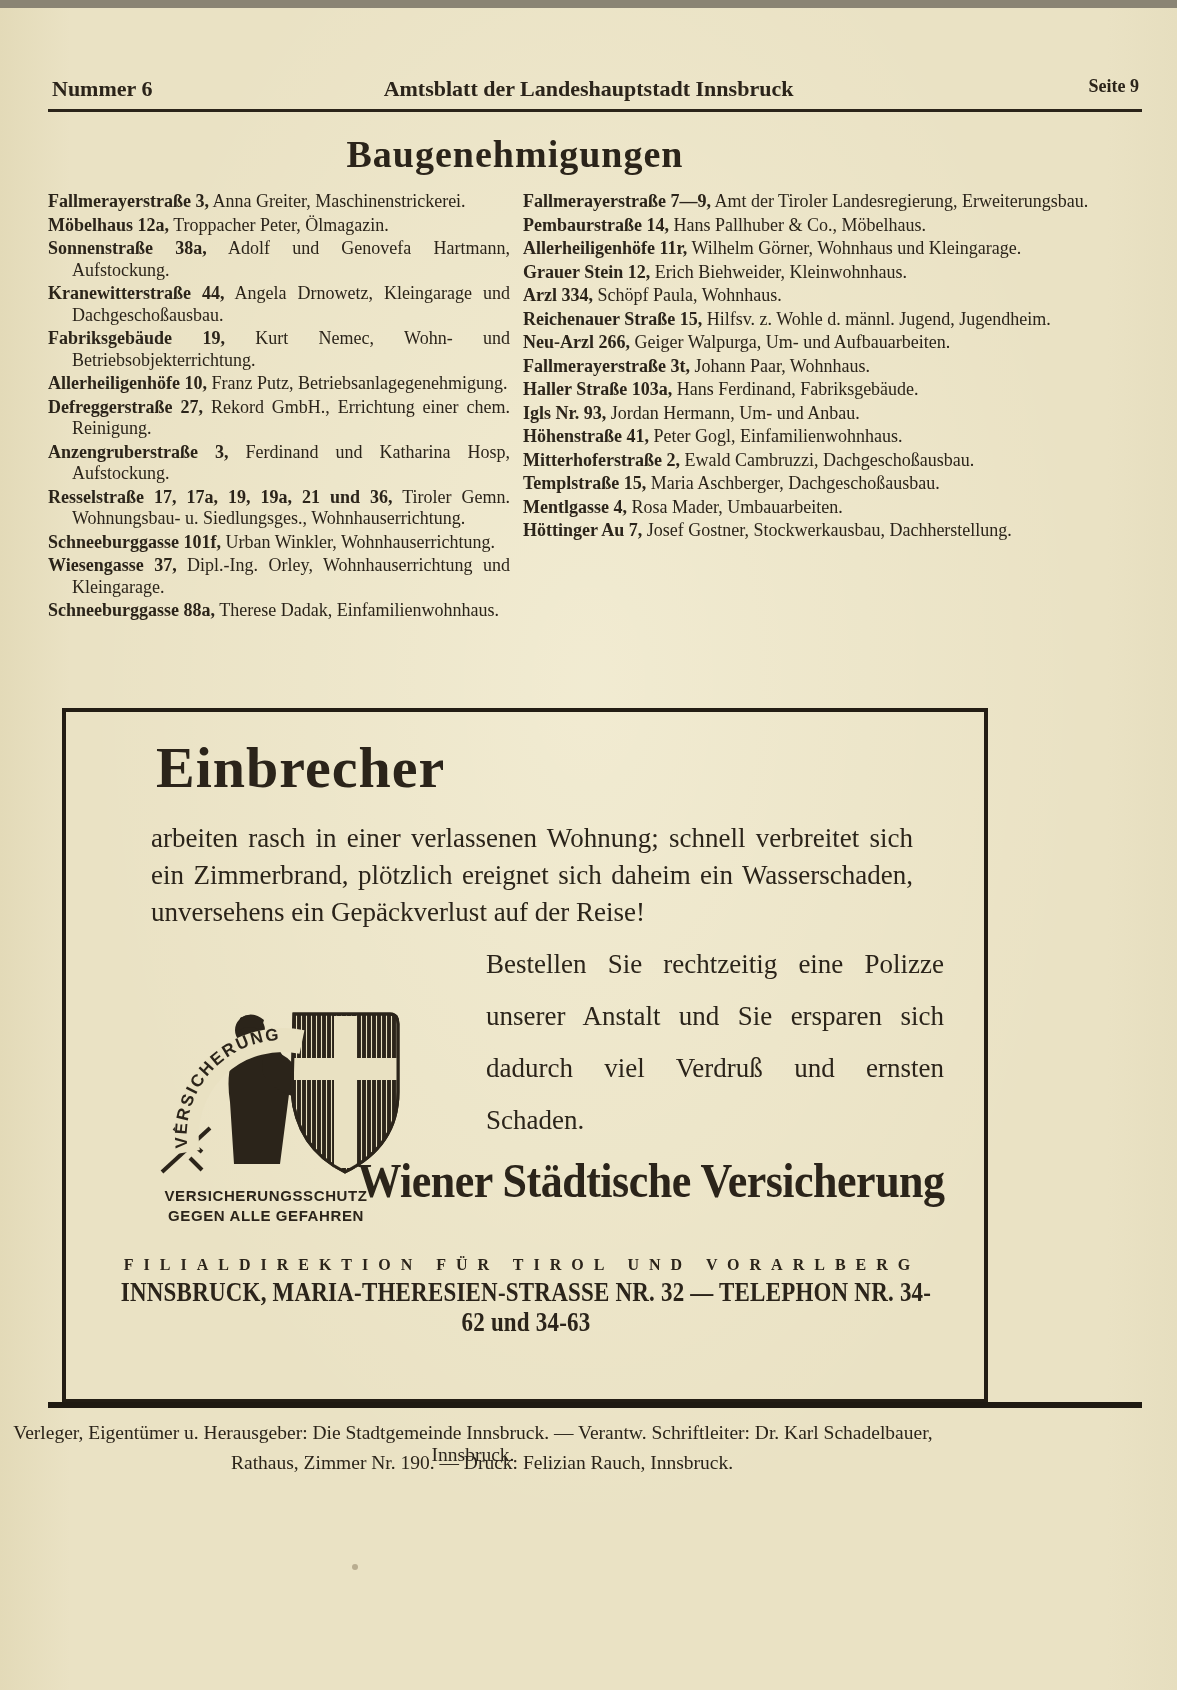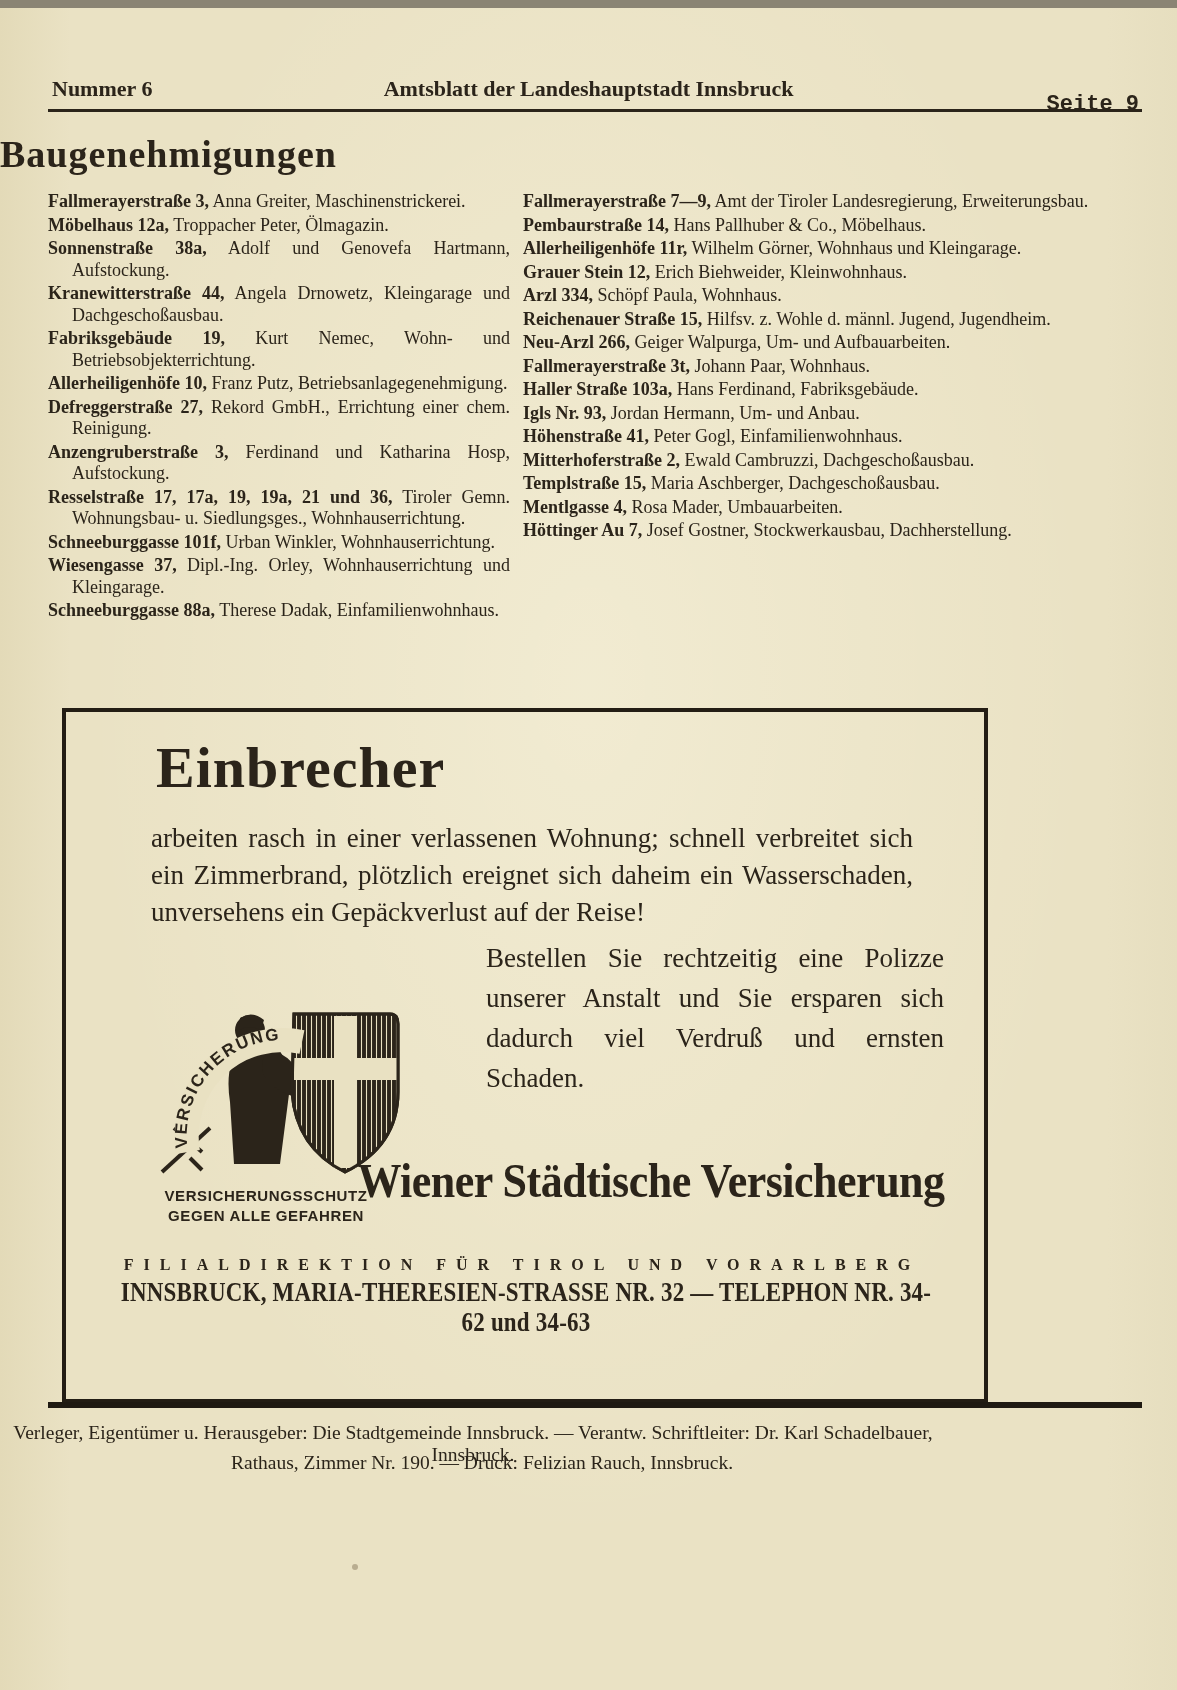--- a/index.html
+++ b/index.html
@@ -11,37 +11,37 @@
       radial-gradient(ellipse at 50% 40%, rgba(255,252,235,.35), rgba(0,0,0,0) 60%),
       linear-gradient(90deg, #e3dab8 0%, #eae2c4 6%, #eae2c4 94%, #e6debf 100%),
       #e9e1c2;
     color:var(--ink,#2b241a);
     font-family:"Liberation Serif", serif;
     overflow:hidden;
   }
   
   .hdr-left{position:absolute;left:52px;top:68px;font-weight:bold;font-size:22px;}
   .hdr-center{position:absolute;left:0;top:68px;width:1177px;text-align:center;font-weight:bold;font-size:22px;}
-  .hdr-right{position:absolute;right:38px;top:84px;font-weight:bold;font-size:22px;font-family:Liberation Mono, monospace;}
+  .hdr-right{position:absolute;right:38px;top:68px;font-weight:bold;font-size:18px;}
   .hdr-rule{position:absolute;left:48px;top:101px;width:1094px;height:3px;background:var(--ink,#2b241a);}
-  .section-title{position:absolute;left:0;top:124px;width:1030px;
+  .section-title{position:absolute;left:0;top:124px;width:1030px;text-align:center;
     font-size:38px;font-weight:bold;letter-spacing:1px;}
   
   .col{position:absolute;top:183px;font-size:18px;line-height:21.5px;text-align:justify;}
   .col-left{left:48px;width:462px;}
   .col-right{left:523px;width:618px;}
   .entry{margin:0 0 2px 0;padding-left:24px;text-indent:-24px;}
   .entry b{font-weight:bold;}
   
   .ad-box{position:absolute;left:62px;top:700px;width:918px;height:687px;
     border:4px solid #231d14;background:transparent;}
   .ad-headline{position:absolute;left:90px;top:22px;font-size:58px;font-weight:bold;letter-spacing:1px;}
   .ad-intro{position:absolute;left:85px;top:108px;width:762px;font-size:27px;line-height:37px;text-align:justify;}
   .ad-emblem{position:absolute;left:78px;top:288px;width:280px;height:182px;}
-  .ad-body{position:absolute;left:420px;top:226px;width:458px;font-size:27px;line-height:40px;text-align:justify;}
+  .ad-body{position:absolute;left:420px;top:226px;width:458px;font-size:27px;line-height:52px;text-align:justify;}
   .ad-caption{position:absolute;left:45px;top:474px;width:310px;text-align:center;
     font-family:"Liberation Sans", sans-serif;font-weight:bold;font-size:15px;line-height:20px;letter-spacing:.6px;}
   .ad-company{position:absolute;left:262px;top:444px;width:646px;text-align:center;
     font-size:44px;font-weight:bold;letter-spacing:-.5px;transform:scale(1,1.1);}
   .ad-branch{position:absolute;left:51px;top:544px;width:810px;text-align:center;
     font-size:16px;font-weight:bold;letter-spacing:10px;}
   .ad-address{position:absolute;left:50px;top:570px;width:820px;text-align:center;
     font-size:23px;font-weight:bold;letter-spacing:.2px;transform:scale(1,1.15);}
   
   .footer-rule{position:absolute;left:48px;top:1394px;width:1094px;height:6px;background:#1f1a12;}

